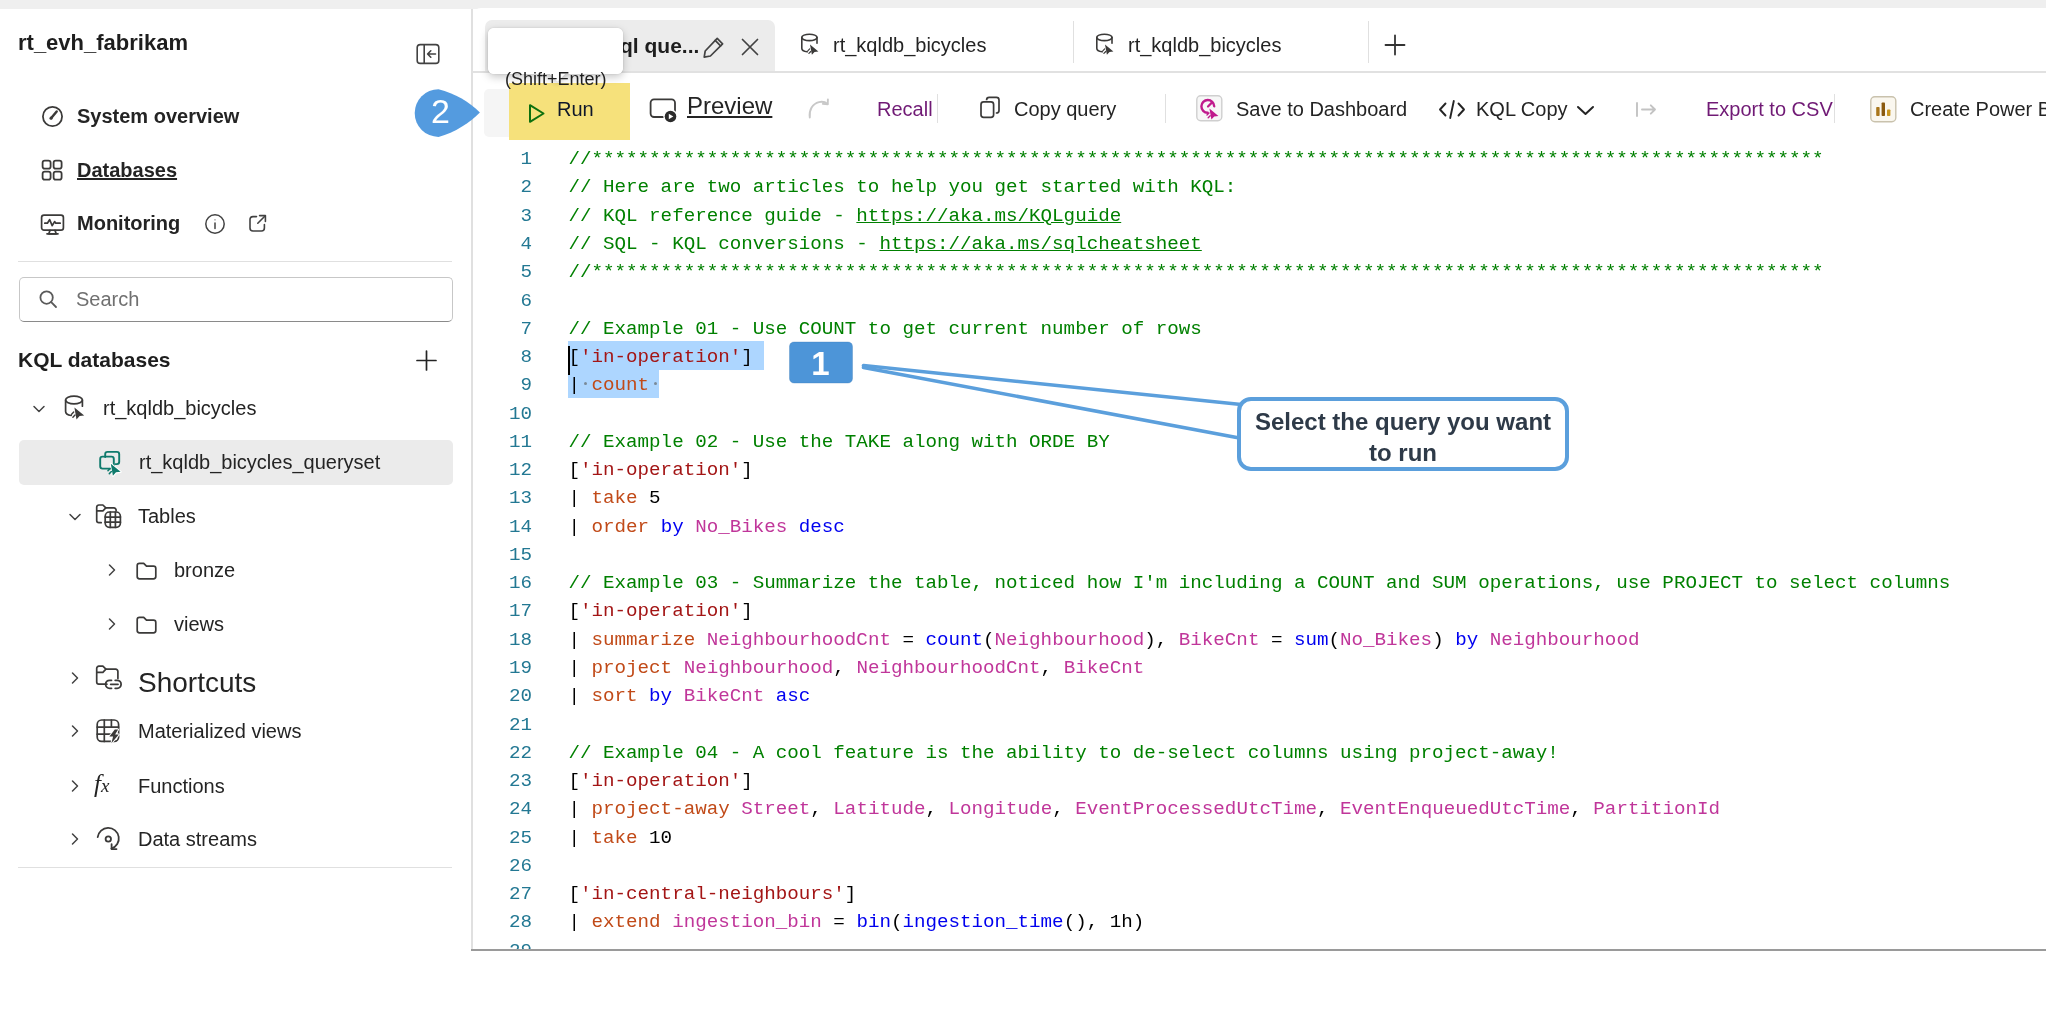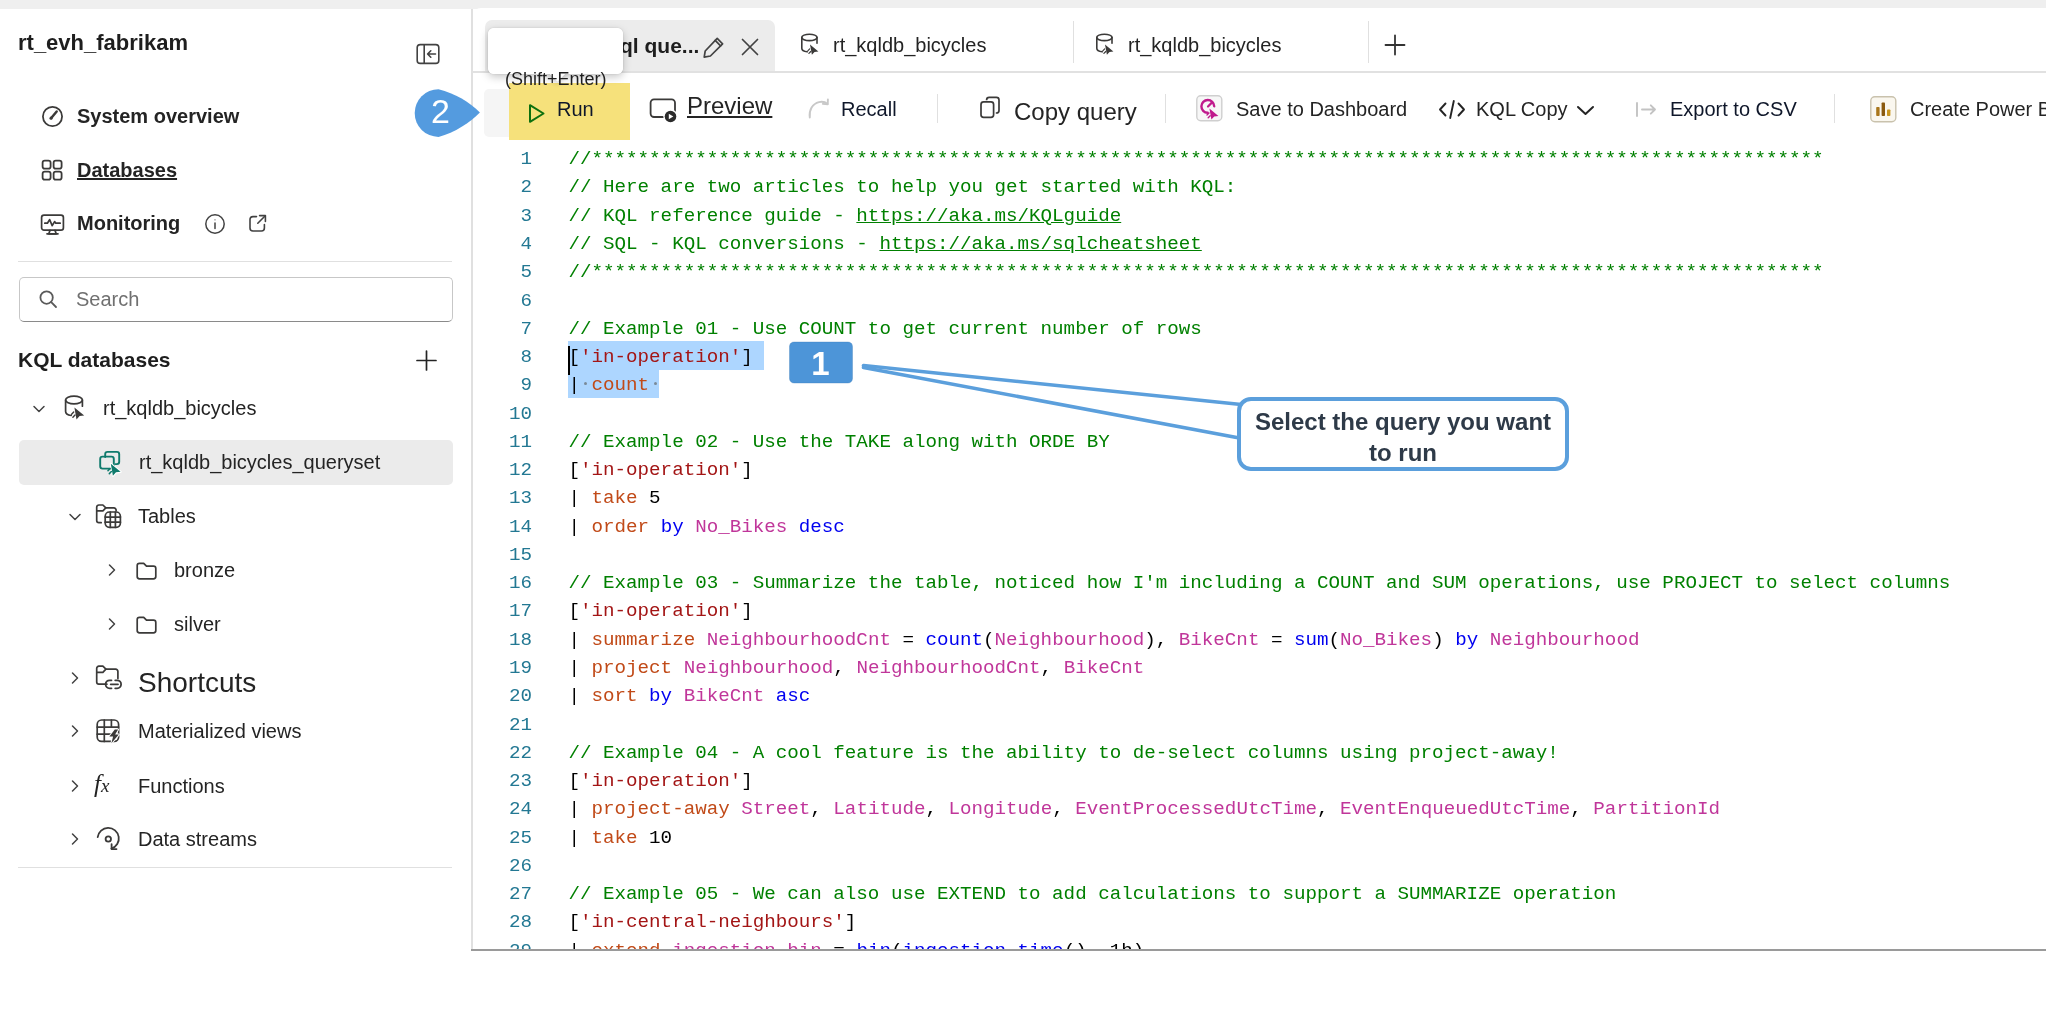--- a/index.html
+++ b/index.html
@@ -15,21 +15,21 @@
   .t{position:absolute;white-space:pre;color:#242424;}
   .sep{position:absolute;width:1px;background:#e0e0e0;}
   
   #editor{left:472px;top:140px;width:1574px;height:810px;overflow:hidden;}
   pre{margin:0;font-family:"Liberation Mono",monospace;font-size:19.2px;line-height:28.26px;}
   #lnums{position:absolute;left:0px;top:5.2px;width:60px;text-align:right;color:#237893;}
   #code{position:absolute;left:96.5px;top:5.2px;color:#000;}
   .c{color:#008000;} .s{color:#A31515;} .o{color:#C14A18;} .f{color:#0000EE;}
   .k{color:#0000F0;} .col{color:#C0369A;} .u{text-decoration:underline;}
   .selrect{position:absolute;background:#ADD6FF;}
-  .gray-t{color:#0f172a;}
+  .gray-t{color:#701a75;margin-left:36px;}
 </style>
 </head>
 <body>
 <div class="abs topstrip"></div>
 <div class="abs sidebar"></div>
 <div class="abs main"></div>
 <div class="abs vdiv"></div>
 <div class="abs tabborder"></div>
 
 <div class="t" style="left:18px;top:30px;font-size:22px;font-weight:700;color:#1e1e1e;">rt_evh_fabrikam</div>
@@ -125,21 +125,21 @@
   <path d="M3.2 7.6 a2.3 2.3 0 0 1 2.3 -2.3 h4.2 l2.8 2.9 h7 a2.3 2.3 0 0 1 2.3 2.3 v8 a2.3 2.3 0 0 1 -2.3 2.3 H5.5 a2.3 2.3 0 0 1 -2.3 -2.3 Z"></path>
 </svg>
 <div class="t" style="left:174px;top:559px;font-size:20px;">bronze</div>
 
 <svg class="abs" style="left:104px;top:616px;" width="16" height="16" viewBox="0 0 16 16" fill="none" stroke="#424242" stroke-width="1.5" stroke-linecap="round" stroke-linejoin="round">
   <path d="M5.5 3 L10.5 8 L5.5 13"></path>
 </svg>
 <svg class="abs" style="left:134px;top:612px;" width="25" height="25" viewBox="0 0 25 25" fill="none" stroke="#3b3a39" stroke-width="1.7" stroke-linecap="round" stroke-linejoin="round">
   <path d="M3.2 7.6 a2.3 2.3 0 0 1 2.3 -2.3 h4.2 l2.8 2.9 h7 a2.3 2.3 0 0 1 2.3 2.3 v8 a2.3 2.3 0 0 1 -2.3 2.3 H5.5 a2.3 2.3 0 0 1 -2.3 -2.3 Z"></path>
 </svg>
-<div class="t" style="left:174px;top:613px;font-size:20px;">silver</div>
+<div class="t" style="left:174px;top:613px;font-size:20px;">views</div>
 
 <svg class="abs" style="left:67px;top:670px;" width="16" height="16" viewBox="0 0 16 16" fill="none" stroke="#424242" stroke-width="1.5" stroke-linecap="round" stroke-linejoin="round">
   <path d="M5.5 3 L10.5 8 L5.5 13"></path>
 </svg>
 <svg class="abs" style="left:95px;top:664px;" width="27" height="27" viewBox="0 0 27 27" fill="none" stroke="#3b3a39" stroke-width="1.7" stroke-linecap="round" stroke-linejoin="round">
   <path d="M1.7 9.5 V4.4 a2.2 2.2 0 0 1 2.2 -2.2 h4 l3 3 -3 3.1 H1.7 V18 a2.2 2.2 0 0 0 2.2 2.2 h8"></path>
   <path d="M10.9 5.2 h9.8 a2.2 2.2 0 0 1 2.2 2.2 v7.1"></path>
   <path d="M16.5 16.3 h-1.9 a4 4 0 0 0 0 8 h1.9 M20.2 16.3 h1.9 a4 4 0 0 1 0 8 h-1.9 M15.7 20.3 h7.3" stroke-width="1.8"></path>
 </svg>
 <div class="t" style="left:138px;top:667px;font-size:28px;">Shortcuts</div>
@@ -223,21 +223,21 @@
   <path d="M3.8 21.5 c-1 -7.5 2.7 -13.8 9.2 -15.4 c3.2 -0.8 6.2 -0.1 8.6 1.8"></path>
   <path d="M21.9 3.4 l-0.2 4.9 -4.9 -0.4"></path>
 </svg>
 <div class="t gray-t" style="left:841px;top:98px;font-size:20px;">Recall</div>
 <div class="sep" style="left:937px;top:94px;height:29px;"></div>
 
 <svg class="abs" style="left:977px;top:95px;" width="26" height="27" viewBox="0 0 26 27" fill="none" stroke="#3b3a39" stroke-width="1.7" stroke-linejoin="round">
   <path d="M9.6 5.2 V5 a2.6 2.6 0 0 1 2.6 -2.6 h7.2 A2.6 2.6 0 0 1 22 5 v10.4 a2.6 2.6 0 0 1 -2.6 2.6 h-0.6"></path>
   <rect x="4" y="6.8" width="12.6" height="15.6" rx="2.6"></rect>
 </svg>
-<div class="t" style="left:1014px;top:98px;font-size:24px;">Copy query</div>
+<div class="t" style="left:1014px;top:98px;font-size:20px;">Copy query</div>
 <div class="sep" style="left:1165px;top:94px;height:29px;"></div>
 
 <svg class="abs" style="left:1196px;top:95px;" width="27" height="27" viewBox="0 0 27 27">
   <rect x="0.8" y="0.8" width="25" height="25" rx="4" fill="#f7f7f7" stroke="#cfcfcf" stroke-width="1.4"></rect>
   <path d="M18.2 11.2 a6.4 6.4 0 1 0 -6.6 6.6" fill="none" stroke="#c01b8d" stroke-width="2.4" stroke-linecap="round"></path>
   <path d="M12 11.5 l3.6 -3.6" stroke="#c01b8d" stroke-width="2.2" stroke-linecap="round"></path>
   <path d="M13.4 13.6 L22.4 21 L18.2 21.4 L15.4 24.4 Z" fill="#c01b8d"></path>
   <path d="M11 20 l2 -2 M12.2 22.8 l2 -2" stroke="#c01b8d" stroke-width="1.4" stroke-linecap="round"></path>
 </svg>
 <div class="t" style="left:1236px;top:98px;font-size:20px;">Save to Dashboard</div>
@@ -321,21 +321,20 @@
 [<span class="s">'in-operation'</span>]
 | <span class="o">summarize</span> <span class="col">NeighbourhoodCnt</span> = <span class="f">count</span>(<span class="col">Neighbourhood</span>), <span class="col">BikeCnt</span> = <span class="f">sum</span>(<span class="col">No_Bikes</span>) <span class="k">by</span> <span class="col">Neighbourhood</span>
 | <span class="o">project</span> <span class="col">Neighbourhood</span>, <span class="col">NeighbourhoodCnt</span>, <span class="col">BikeCnt</span>
 | <span class="o">sort</span> <span class="k">by</span> <span class="col">BikeCnt</span> <span class="k">asc</span>
 
 <span class="c">// Example 04 - A cool feature is the ability to de-select columns using project-away!</span>
 [<span class="s">'in-operation'</span>]
 | <span class="o">project-away</span> <span class="col">Street</span>, <span class="col">Latitude</span>, <span class="col">Longitude</span>, <span class="col">EventProcessedUtcTime</span>, <span class="col">EventEnqueuedUtcTime</span>, <span class="col">PartitionId</span>
 | <span class="o">take</span> 10
 
-<span class="c">// Example 05 - We can also use EXTEND to add calculations to support a SUMMARIZE operation</span>
 [<span class="s">'in-central-neighbours'</span>]
 | <span class="o">extend</span> <span class="col">ingestion_bin</span> = <span class="f">bin</span>(<span class="f">ingestion_time</span>(), 1h)</pre>
 </div>
 <div class="abs edbottom"></div>
 
 <div class="abs" style="left:488px;top:28px;width:135px;height:46px;background:#fff;border-radius:6px;box-shadow:0 3px 8px rgba(0,0,0,0.22),0 0 2px rgba(0,0,0,0.12);"></div>
 <div class="abs" style="left:551px;top:66px;width:13px;height:13px;background:#fff;transform:rotate(45deg);box-shadow:2px 2px 5px rgba(0,0,0,0.15);"></div>
 <div class="abs" style="left:488px;top:28px;width:135px;height:46px;background:#fff;border-radius:6px;"></div>
 <div class="t" style="left:505px;top:40px;font-size:18px;color:#1f1f1f;margin-top:29px;">(Shift+Enter)</div>
 

